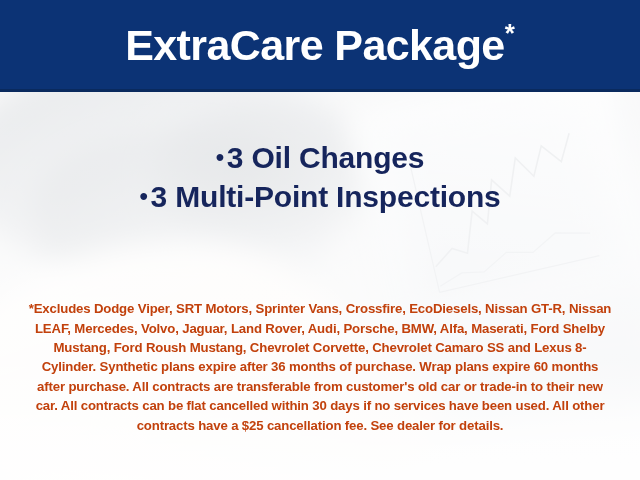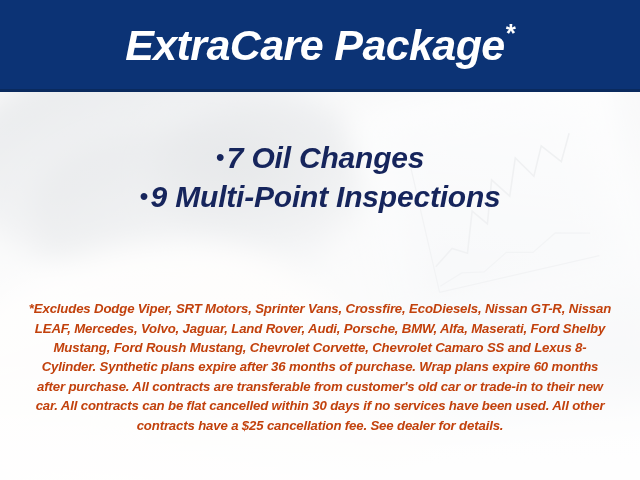--- a/index.html
+++ b/index.html
@@ -8,21 +8,20 @@
     background: #ffffff;
   }
 
   #ad-root {
     position: relative;
     width: 640px;
     height: 480px;
     overflow: hidden;
     background: #f2f3f4;
     font-family: "Liberation Sans", sans-serif;
-    font-style: italic;
     -webkit-font-smoothing: antialiased;
   }
 
   
   .bg-photo {
     position: absolute;
     left: 0;
     top: 92px;
     width: 640px;
     height: 388px;
@@ -227,19 +226,19 @@
     <div class="blob bg-hand2"></div>
     <div class="bg-bottom-sheen"></div>
     <div class="bg-wash"></div>
   </div>
 
   <div class="banner">
     <h1 class="banner-title"><span>ExtraCare Package</span><span class="ast">*</span></h1>
   </div>
 
   <div class="benefits">
-    <div class="benefit-line"><span class="dot">•</span><span>7 Oil Changes</span></div>
-    <div class="benefit-line"><span class="dot">•</span><span>9 Multi-Point Inspections</span></div>
+    <div class="benefit-line"><span class="dot">•</span><span>3 Oil Changes</span></div>
+    <div class="benefit-line"><span class="dot">•</span><span>3 Multi-Point Inspections</span></div>
   </div>
 
   <p class="disclaimer">*Excludes Dodge Viper, SRT Motors, Sprinter Vans, Crossfire, EcoDiesels, Nissan GT-R, Nissan LEAF, Mercedes, Volvo, Jaguar, Land Rover, Audi, Porsche, BMW, Alfa, Maserati, Ford Shelby Mustang, Ford Roush Mustang, Chevrolet Corvette, Chevrolet Camaro SS and Lexus 8-Cylinder. Synthetic plans expire after 36 months of purchase. Wrap plans expire 60 months after purchase. All contracts are transferable from customer's old car or trade-in to their new car. All contracts can be flat cancelled within 30 days if no services have been used. All other contracts have a $25 cancellation fee. See dealer for details.</p>
 
 </div>
 
 </body></html>

